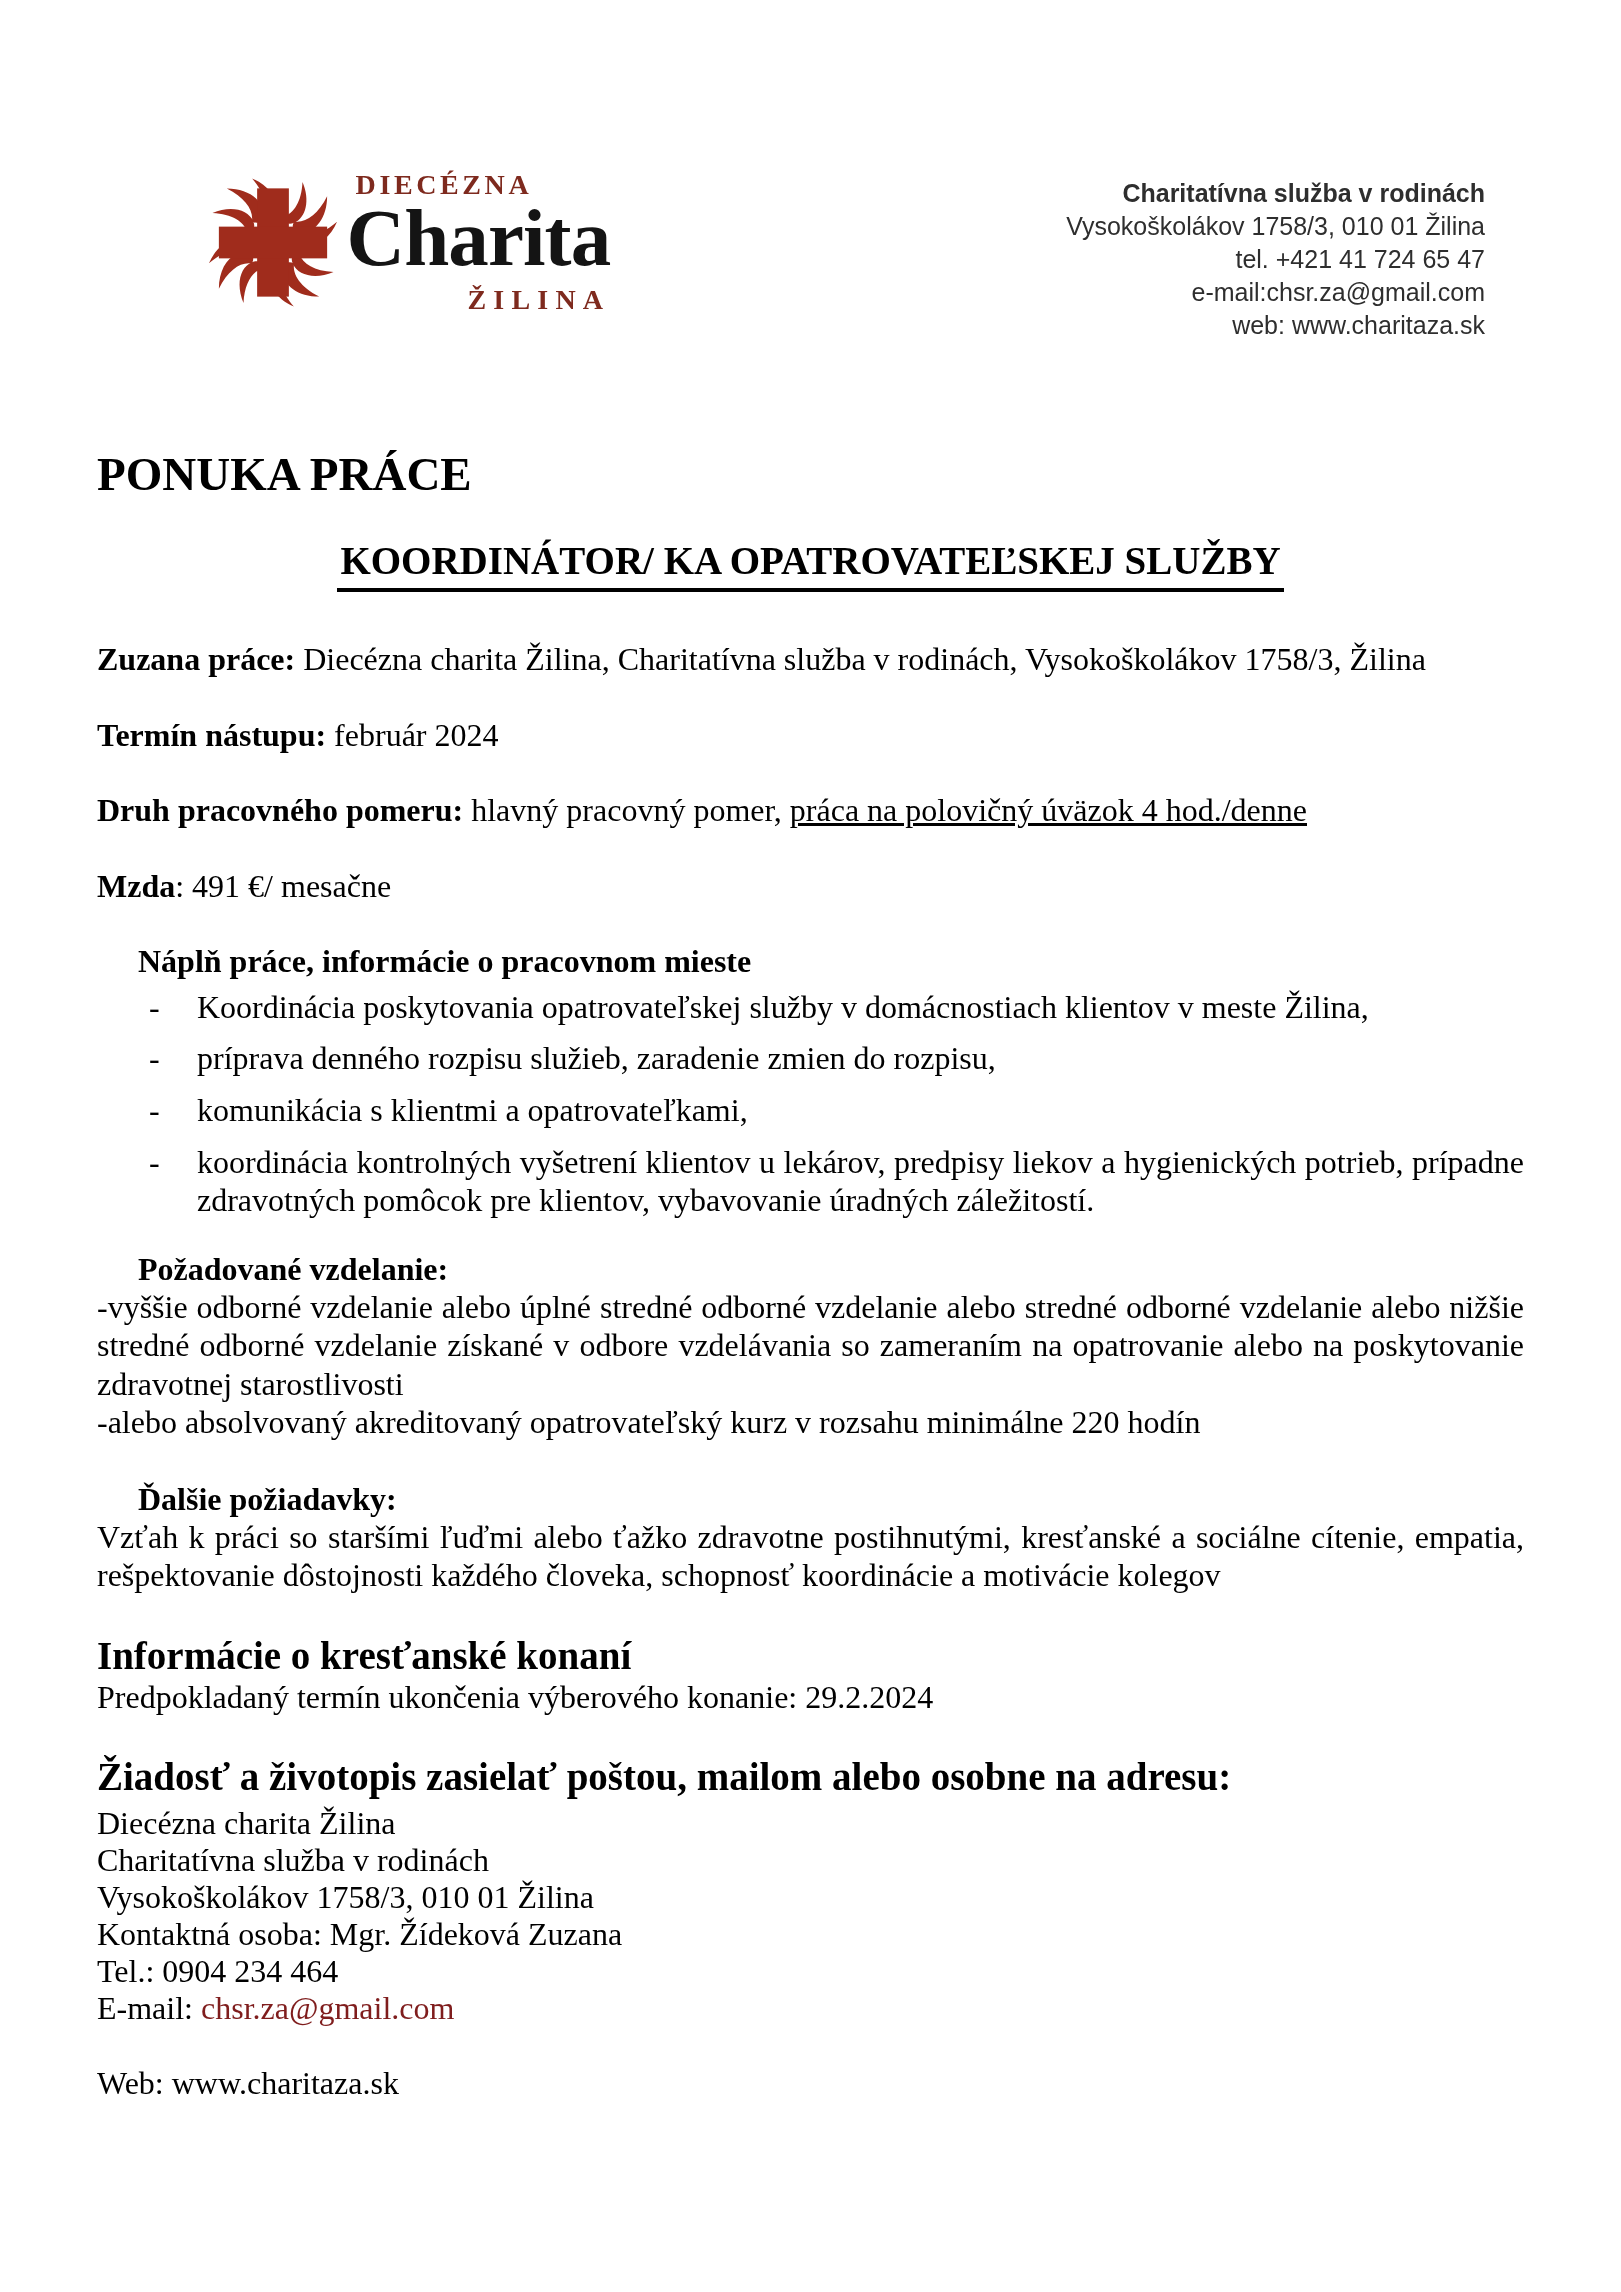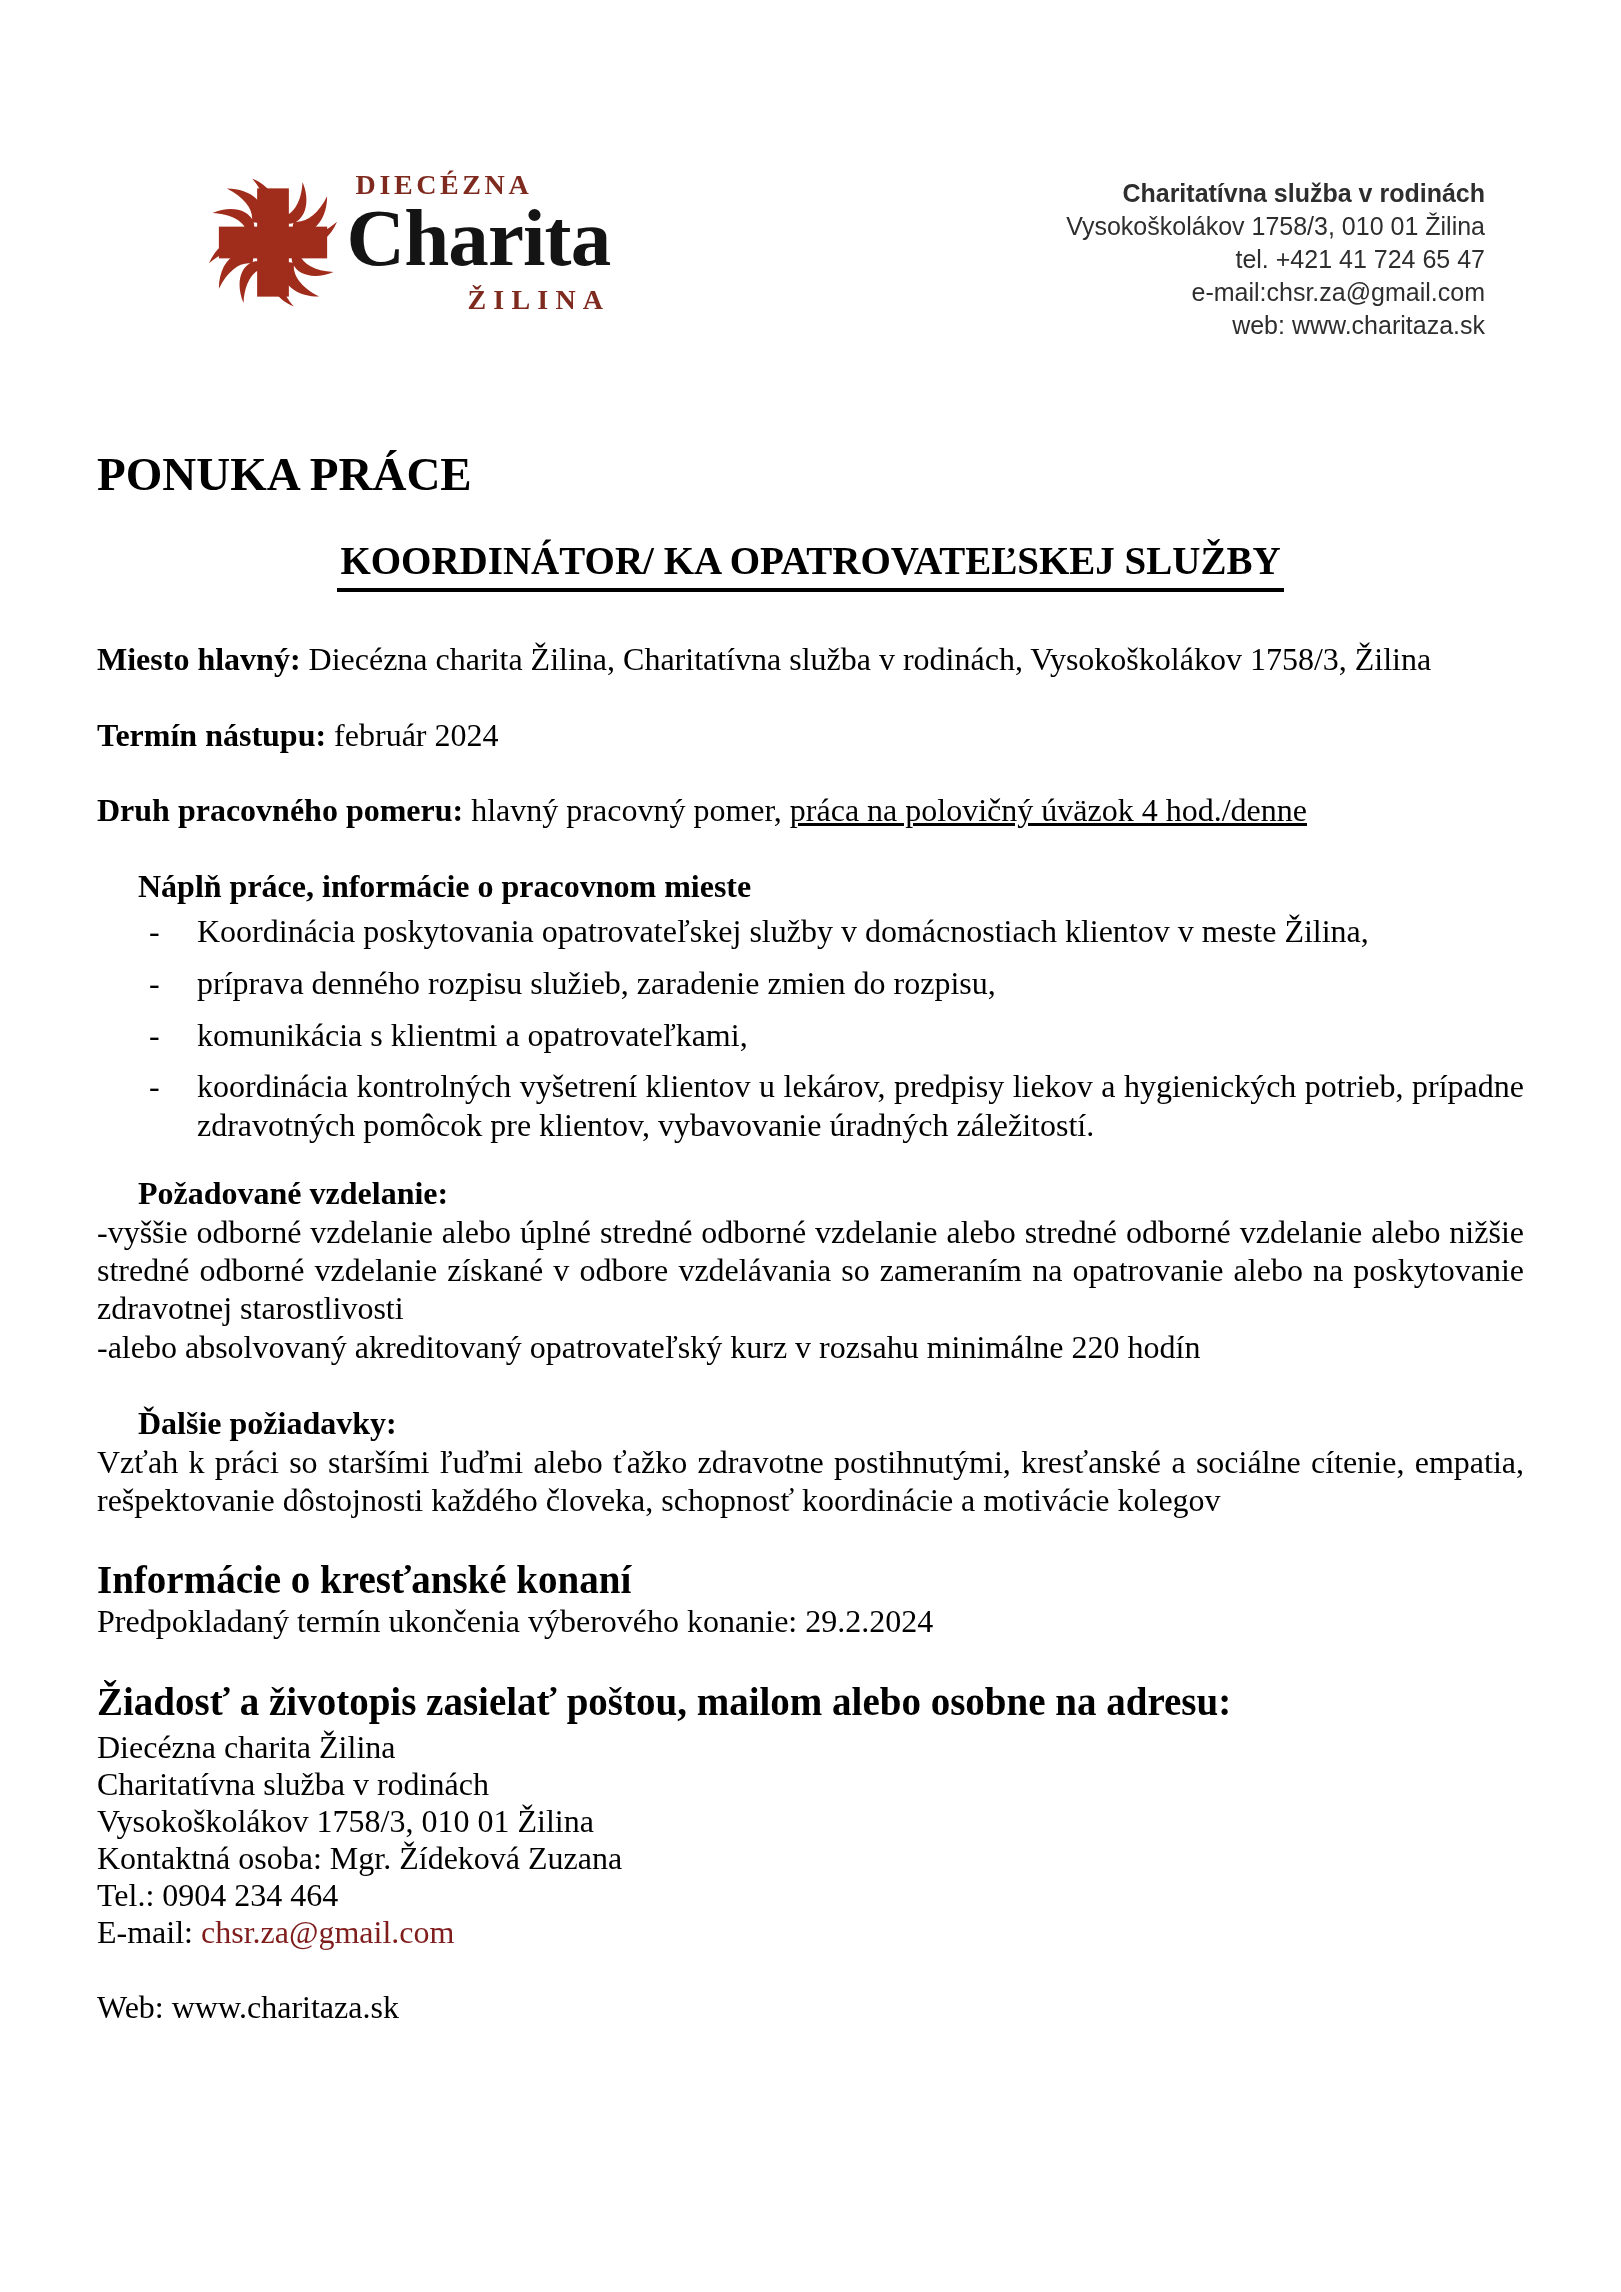--- a/index.html
+++ b/index.html
@@ -176,26 +176,27 @@
       <div>e-mail:chsr.za@gmail.com</div>
       <div>web: www.charitaza.sk</div>
     </div>
   </div>
 
   <h1 class="title">PONUKA PRÁCE</h1>
   <div class="subtitle-wrap">
     <span class="subtitle">KOORDINÁTOR/ KA OPATROVATEĽSKEJ SLUŽBY</span>
   </div>
 
-  <p class="field"><span class="bold">Miesto hlavný:</span><span> Diecézna charita Žilina, Charitatívna služba v rodinách, Vysokoškolákov 1758/3, Žilina</span></p>
+  <p class="field"><span class="bold">Zuzana práce:</span><span> Diecézna charita Žilina, Charitatívna služba v rodinách, Vysokoškolákov 1758/3, Žilina</span></p>
 
   <p class="field"><span class="bold">Termín nástupu:</span><span> február 2024</span></p>
 
   <p class="field"><span class="bold">Druh pracovného pomeru:</span><span> hlavný pracovný pomer, </span><span class="u">práca na polovičný úväzok 4 hod./denne</span></p>
 
+  <p class="field"><span class="bold">Mzda</span><span>: 491 €/ mesačne</span></p>
 
   <p class="sec-heading">Náplň práce, informácie o pracovnom mieste</p>
   <ul class="duties">
     <li>
         <span class="dash">-</span>
         <span class="duty-text">Koordinácia poskytovania opatrovateľskej služby v domácnostiach klientov v meste Žilina,</span>
       </li>
     <li>
         <span class="dash">-</span>
         <span class="duty-text">príprava denného rozpisu služieb, zaradenie zmien do rozpisu,</span>

